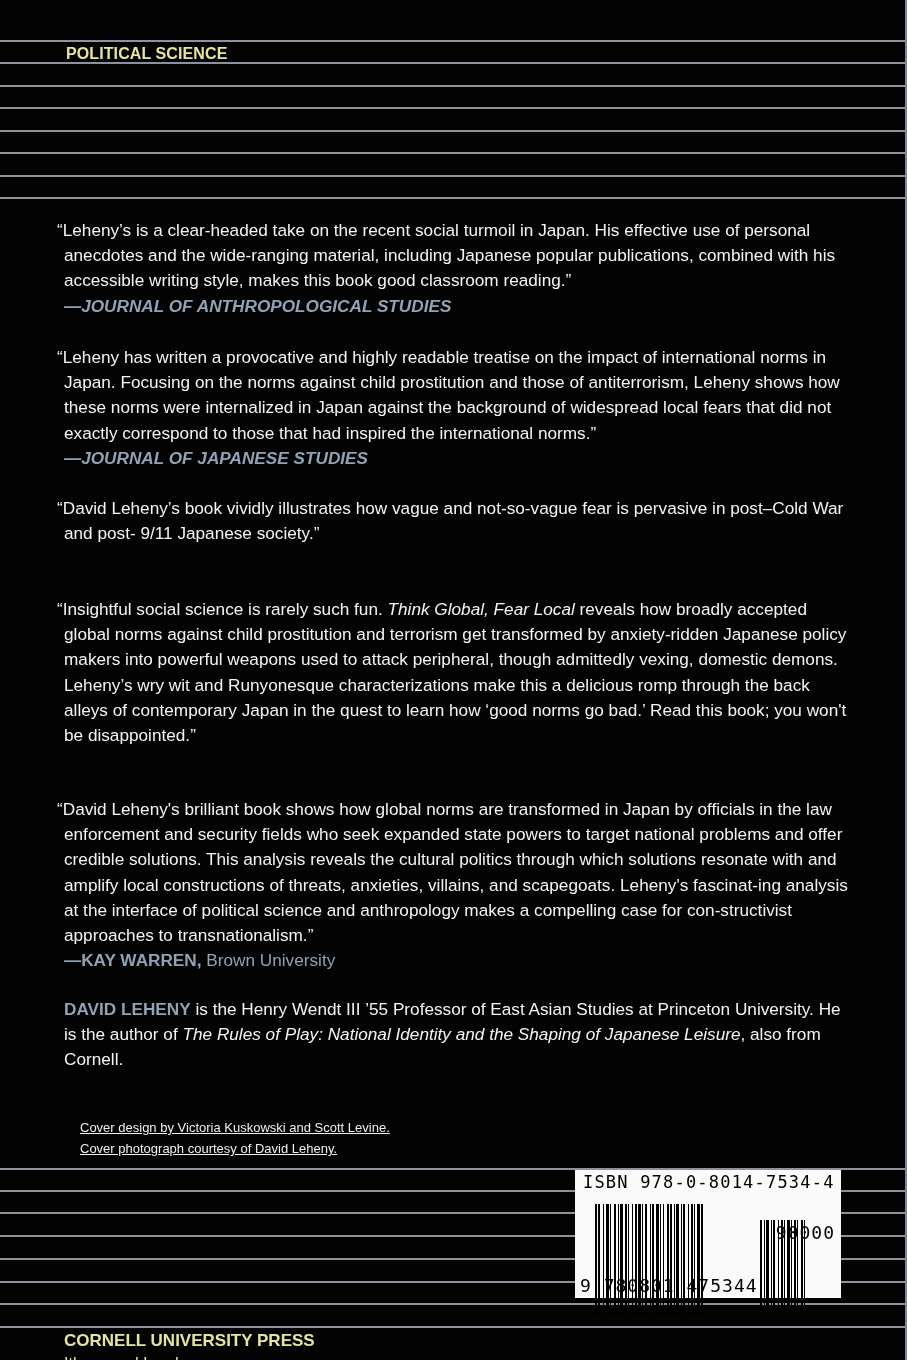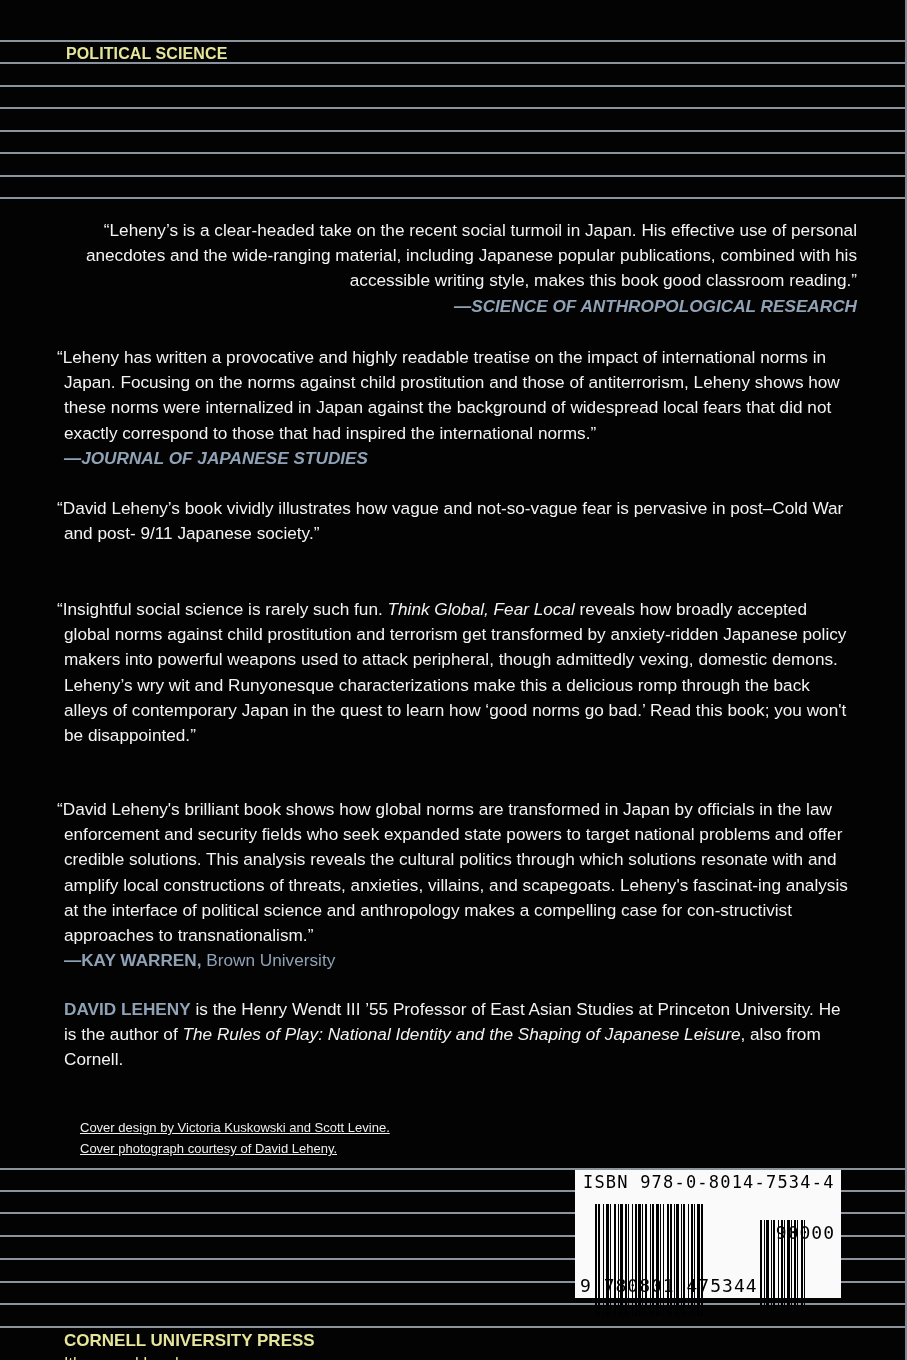--- a/index.html
+++ b/index.html
@@ -56,23 +56,23 @@
     <div class="hline" style="top: 1212px;"></div>
     <div class="hline" style="top: 1235px;"></div>
     <div class="hline" style="top: 1258px;"></div>
     <div class="hline" style="top: 1281px;"></div>
     <div class="hline" style="top: 1303px;"></div>
     <div class="hline" style="top: 1326px;"></div>
   </div>
 
 <div class="category">POLITICAL SCIENCE</div>
 
-<div class="quote" style="top:218px;text-align:right;">
+<div class="quote" style="top:218px;">
   <span class="body">“Leheny’s is a clear-headed take on the recent social turmoil in Japan. His effective use of personal anecdotes and the wide-ranging material, including Japanese popular publications, combined with his accessible writing style, makes this book good classroom reading.”</span>
-  <span class="attr"><span class="name ital">—SCIENCE OF ANTHROPOLOGICAL RESEARCH</span></span>
+  <span class="attr"><span class="name ital">—JOURNAL OF ANTHROPOLOGICAL STUDIES</span></span>
 </div>
 
 <div class="quote" style="top:345px;">
   <span class="body">“Leheny has written a provocative and highly readable treatise on the impact of international norms in Japan. Focusing on the norms against child prostitution and those of antiterrorism, Leheny shows how these norms were internalized in Japan against the background of widespread local fears that did not exactly correspond to those that had inspired the international norms.”</span>
   <span class="attr"><span class="name ital">—JOURNAL OF JAPANESE STUDIES</span></span>
 </div>
 
 <div class="quote" style="top:496px;">
   <span class="body">“David Leheny’s book vividly illustrates how vague and not-so-vague fear is pervasive in post–Cold War and post- 9/11 Japanese society.”</span>
 </div>

